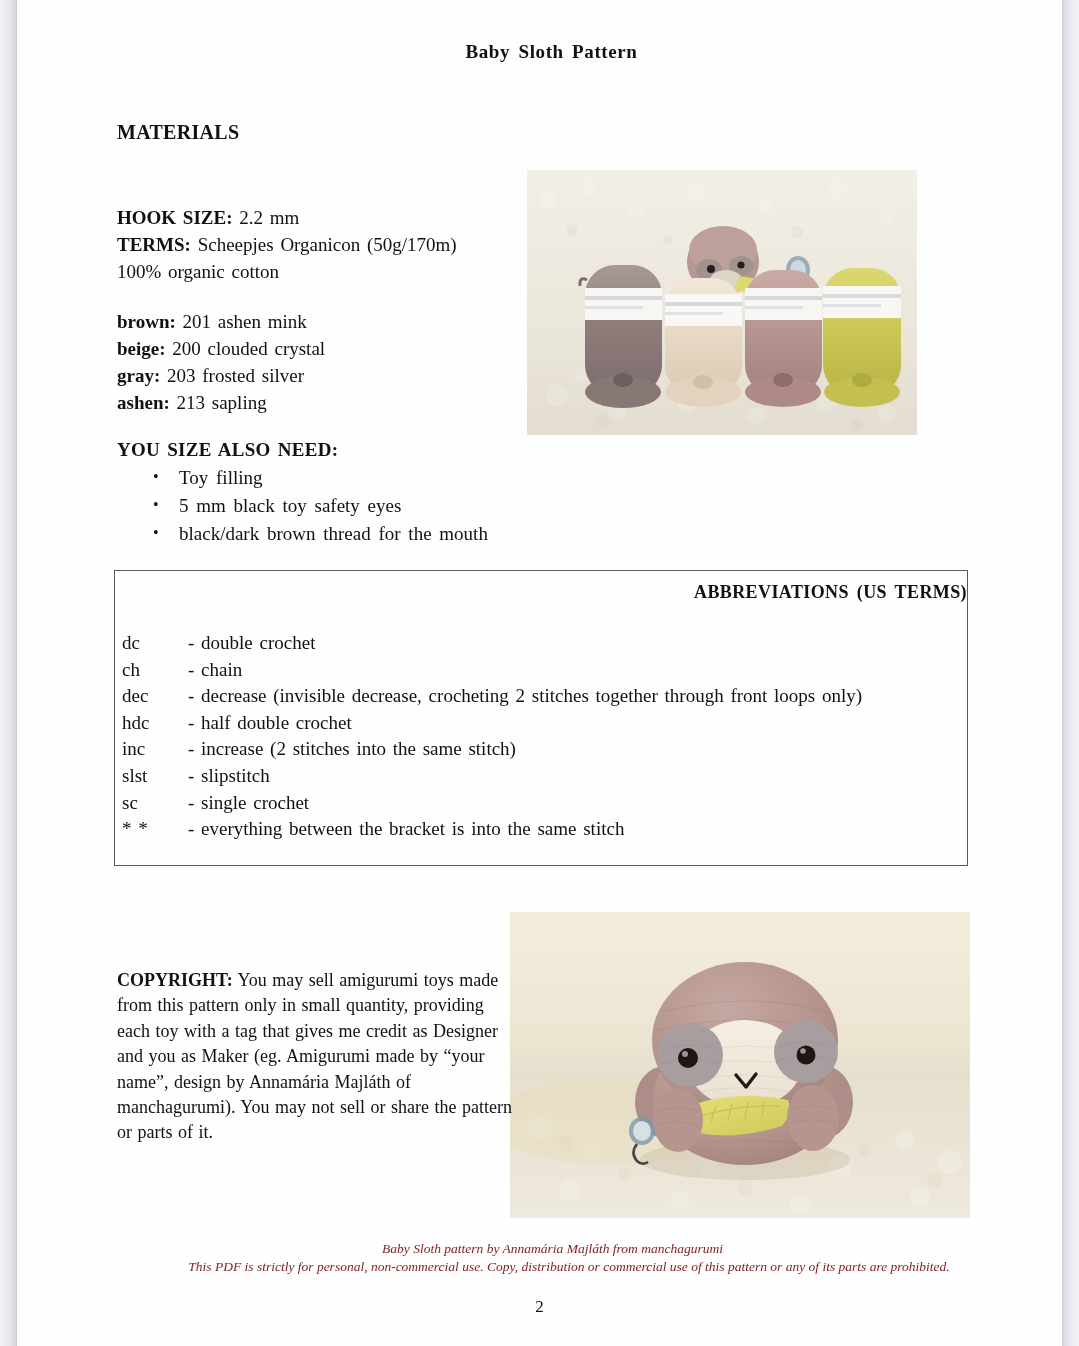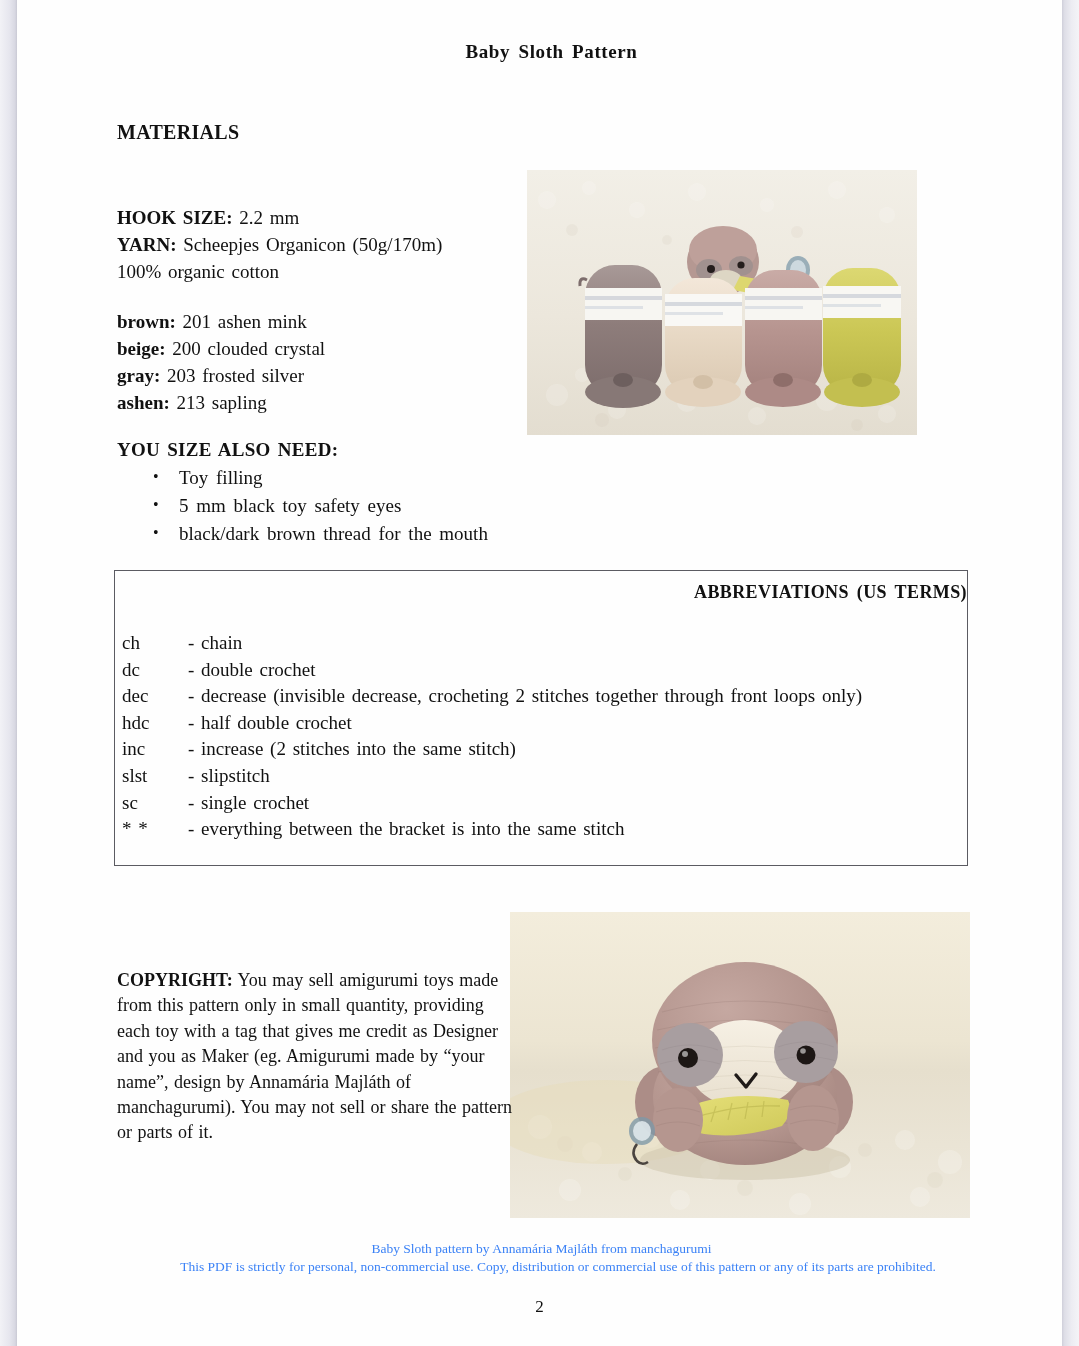--- a/index.html
+++ b/index.html
@@ -163,27 +163,28 @@
     width: 398px;
     font-size: 18px;
     line-height: 25.4px;
     word-spacing: 1px;
   }
   .copyright b { font-weight: bold; }
 
   
   .footer {
     position: absolute;
-    left: 2px; top: 1240px;
+    left: 13px; top: 1240px;
     width: 1045px;
     text-align: center;
     font-family: "Liberation Serif", "DejaVu Serif", serif;
+    font-style: italic;
     font-size: 13.5px;
     line-height: 18px;
-    color: #3b82f6;
+    color: #7f1d1d;
   }
   .footer .line1 { font-size: 13.5px; }
   .footer .line2 {
     font-size: 13.5px;
     padding: 0 12px;
     margin-left: 33px;
   }
   .page-number {
     position: absolute;
     left: 0; top: 1297px;
@@ -205,21 +206,21 @@
   <div class="doc-title">Baby Sloth Pattern</div>
 
   <div class="h-materials">MATERIALS</div>
 
   <div class="materials-block">
     <div>
       <b>HOOK SIZE:</b>
       <span>2.2 mm</span>
     </div>
     <div>
-      <b>YARN:</b>
+      <b>TERMS:</b>
       <span>Scheepjes Organicon (50g/170m)</span>
     </div>
     <div>100% organic cotton</div>
     <div class="mat-gap"></div>
     <div>
       <b>brown:</b>
       <span>201 ashen mink</span>
     </div>
     <div>
       <b>beige:</b>
@@ -360,26 +361,26 @@
         <rect x="296" y="134" width="58" height="3" fill="#cdd3dc" opacity="0.6"></rect>
       </g>
       <rect width="390" height="265" fill="none"></rect>
     </svg>
   </div>
 
   <div class="abbrev-box">
     <div class="abbrev-title">ABBREVIATIONS (US TERMS)</div>
     <div class="abbrev-rows">
       <div class="abbrev-row">
+        <span class="term">dc</span>
+        <span class="def">double crochet</span>
+      </div>
+      <div class="abbrev-row">
         <span class="term">ch</span>
         <span class="def">chain</span>
-      </div>
-      <div class="abbrev-row">
-        <span class="term">dc</span>
-        <span class="def">double crochet</span>
       </div>
       <div class="abbrev-row">
         <span class="term">dec</span>
         <span class="def">decrease (invisible decrease, crocheting 2 stitches together through front loops only)</span>
       </div>
       <div class="abbrev-row">
         <span class="term">hdc</span>
         <span class="def">half double crochet</span>
       </div>
       <div class="abbrev-row">

